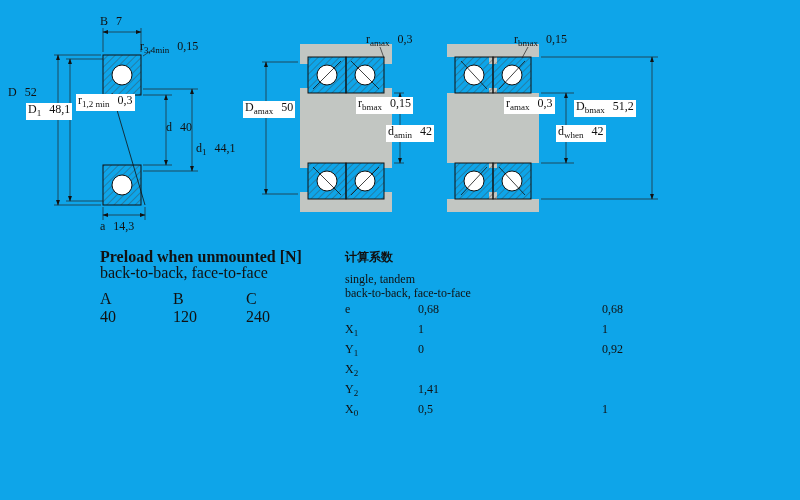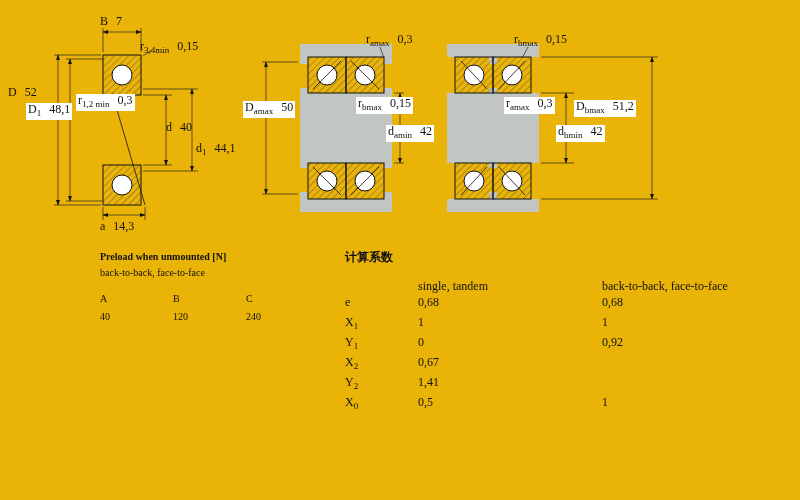--- a/index.html
+++ b/index.html
@@ -1,37 +1,37 @@
 <!DOCTYPE html>
 <html><head>
 <meta charset="utf-8">
 <style>
   * { margin:0; padding:0; box-sizing:border-box; }
   html,body { background:#fff; }
   body { font-family:"Liberation Serif","DejaVu Serif",serif; color:#111; }
-  .page { position:relative; width:800px; height:500px; background:#eab308; overflow:hidden; }
+  .page { position:relative; width:800px; height:500px; background:#0ea5e9; overflow:hidden; }
 
   
   .lbl { position:absolute; font-size:12px; line-height:13px; white-space:nowrap; color:#111; }
   .lbl .val { margin-left:8px; }
   .lbl sub { font-size:9px; }
   .bg { background:#fff; padding:0 2px; }
 
   
-  .ptable { position:absolute; left:100px; top:250px; width:250px; font-size:10px; }
+  .ptable { position:absolute; left:100px; top:250px; width:250px; font-size:16px; }
   .ptable .t { font-weight:bold; line-height:14px; }
   .ptable .s { line-height:14px; margin-top:2px; }
   .prow { display:flex; margin-top:12px; line-height:14px; }
   .prow.vals { margin-top:4px; }
   .prow span { width:73px; }
 
   
   .ftable { position:absolute; left:345px; top:250px; width:445px; font-size:12px; }
   .ftable .t { font-weight:bold; line-height:14px; }
-  .fhead { display:flex; margin-top:15px; line-height:14px; }
+  .fhead { display:flex; margin-top:8px; line-height:14px;flex-direction:column; }
   .frow { display:flex; margin-top:2.6px; line-height:13px; }
   .c0 { width:73px; } .c1 { width:184px; } .c2 { flex:1; }
   .ftable sub { font-size:9px; }
 
   svg { position:absolute; left:0; top:0; }
 </style>
 </head>
 <body>
 
 <div class="page">
@@ -191,21 +191,21 @@
     <span class="lbl bg" style="left:356px;top:97px"><span><span>r</span><sub>bmax</sub></span><span class="val">0,15</span></span>
 
     <span class="lbl bg" style="left:386px;top:125px"><span><span>d</span><sub>amin</sub></span><span class="val">42</span></span>
 
     <span class="lbl" style="left:514px;top:33px"><span><span>r</span><sub>bmax</sub></span><span class="val">0,15</span></span>
 
     <span class="lbl bg" style="left:504px;top:97px"><span><span>r</span><sub>amax</sub></span><span class="val">0,3</span></span>
 
     <span class="lbl bg" style="left:574px;top:100px"><span><span>D</span><sub>bmax</sub></span><span class="val">51,2</span></span>
 
-    <span class="lbl bg" style="left:556px;top:125px"><span><span>d</span><sub>bmin</sub></span><span class="val">42</span></span>
+    <span class="lbl bg" style="left:556px;top:125px"><span><span>d</span><sub>when</sub></span><span class="val">42</span></span>
   </div>
 
   <div class="ptable">
     <div class="t">Preload when unmounted [N]</div>
     <div class="s">back-to-back, face-to-face</div>
     <div class="prow">
       <span>A</span>
       <span>B</span>
       <span>C</span>
     </div>
@@ -234,21 +234,20 @@
       <span class="c1">1</span>
       <span class="c2">1</span>
     </div>
     <div class="frow">
       <span class="c0"><span>Y</span><sub>1</sub></span>
       <span class="c1">0</span>
       <span class="c2">0,92</span>
     </div>
     <div class="frow">
       <span class="c0"><span>X</span><sub>2</sub></span>
-      <span class="c2">0,67</span>
     </div>
     <div class="frow">
       <span class="c0"><span>Y</span><sub>2</sub></span>
       <span class="c2">1,41</span>
     </div>
     <div class="frow">
       <span class="c0"><span>X</span><sub>0</sub></span>
       <span class="c1">0,5</span>
       <span class="c2">1</span>
     </div>

